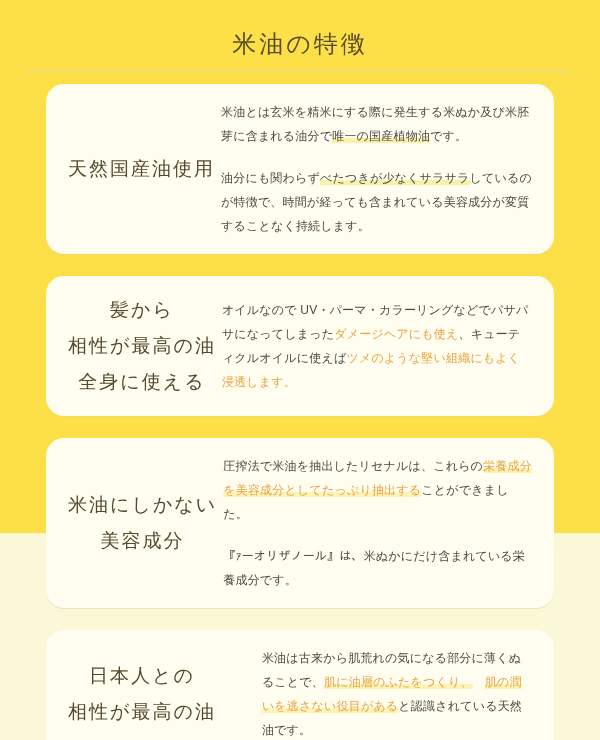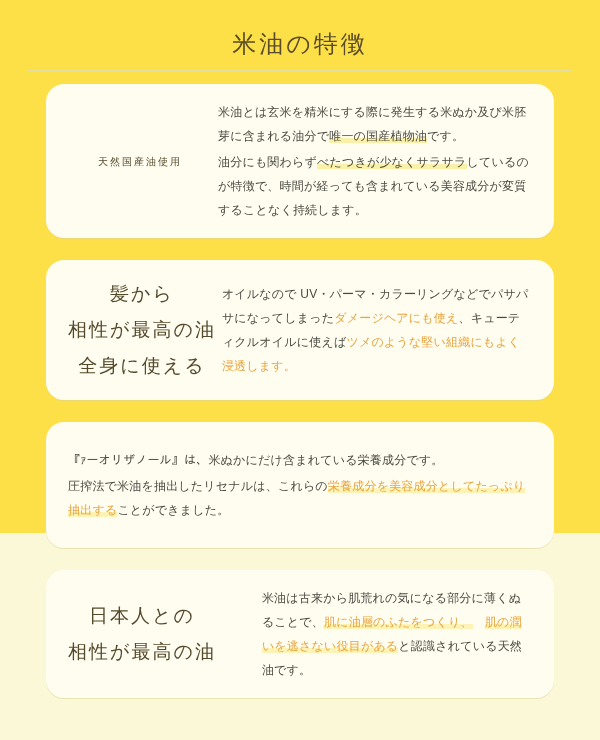--- a/index.html
+++ b/index.html
@@ -81,37 +81,37 @@
     flex: 1 1 auto;
     font-size: 12px;
     line-height: 2.0;
     color: #4a4a42;
     letter-spacing: 0.2px;
   }
   .card-body p {
     margin: 0 0 0 0;
   }
   .card-body p + p {
-    margin-top: 2px;
+    margin-top: 18px;
   }
   .hl-yellow {
     background: linear-gradient(transparent 62%, #fbf0a8 62%);
   }
   .hl-orange {
     color: #e8a33d;
   }
   .hl-orange-under {
     color: #e8a33d;
     background: linear-gradient(transparent 62%, #fdf3b6 62%);
   }
   .card-1 { min-height: 134px; }
   .card-2 { min-height: 120px; }
   .card-3 { min-height: 126px; }
   .card-4 { min-height: 110px; gap: 40px; }
-  .card-1 .card-head { font-size: 10px; }
+  .card-1 .card-head { font-size: 19px; }
   .card-2 .card-head, .card-3 .card-head, .card-4 .card-head { font-size: 19px; }
 </style>
 </head>
 <body>
 
 <div class="page">
 
   <div class="title-wrap">
     <div class="title">米油の特徴</div>
   </div>
@@ -134,23 +134,27 @@
           <span class="line">髪から</span>
           <span class="line">相性が最高の油</span>
           <span class="line">全身に使える</span>
         </div>
       <div class="card-body">
           <p><span>オイルなので UV・パーマ・カラーリングなどでパサパサになってしまった</span><span class="hl-orange">ダメージヘアにも使え</span><span>、キューティクルオイルに使えば</span><span class="hl-orange">ツメのような堅い組織にもよく浸透します。</span></p>
         </div>
     </div>
 
     <div class="card card-3">
+      <div class="card-head">
+          <span class="line">米油にしかない</span>
+          <span class="line">美容成分</span>
+        </div>
       <div class="card-body">
+          <p><span>圧搾法で米油を抽出したリセナルは、これらの</span><span class="hl-orange-under">栄養成分を美容成分としてたっぷり抽出する</span><span>ことができました。</span></p>
           <p><span>『ｧーオリザノール』は、米ぬかにだけ含まれている栄養成分です。</span></p>
-          <p><span>圧搾法で米油を抽出したリセナルは、これらの</span><span class="hl-orange-under">栄養成分を美容成分としてたっぷり抽出する</span><span>ことができました。</span></p>
         </div>
     </div>
 
     <div class="card card-4">
       <div class="card-head">
           <span class="line">日本人との</span>
           <span class="line">相性が最高の油</span>
         </div>
       <div class="card-body">
           <p><span>米油は古来から肌荒れの気になる部分に薄くぬることで、</span><span class="hl-orange-under">肌に油層のふたをつくり、</span><span>　</span><span class="hl-orange-under">肌の潤いを逃さない役目がある</span><span>と認識されている天然油です。</span></p>

